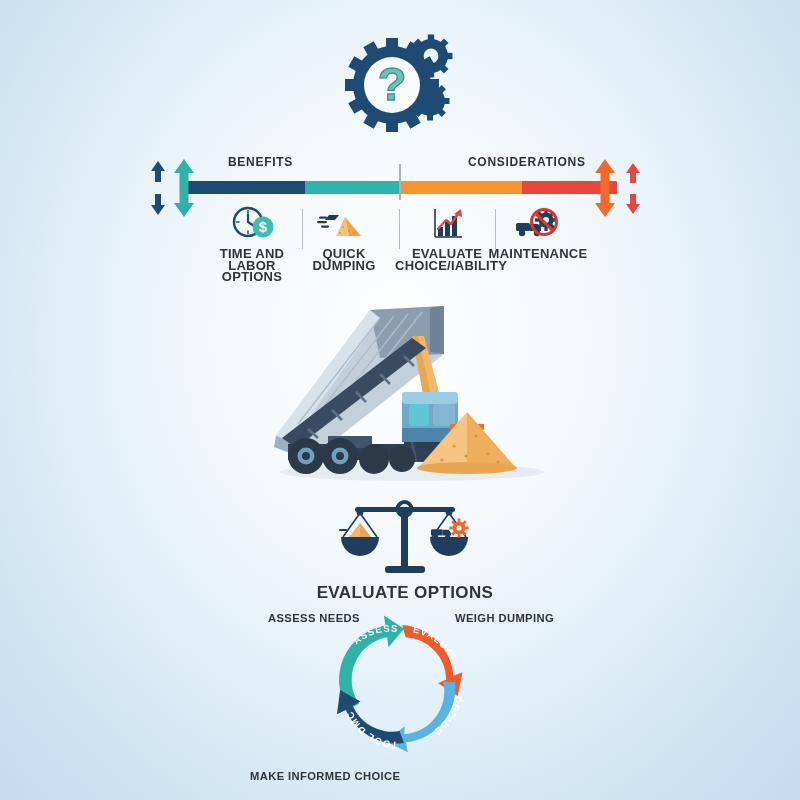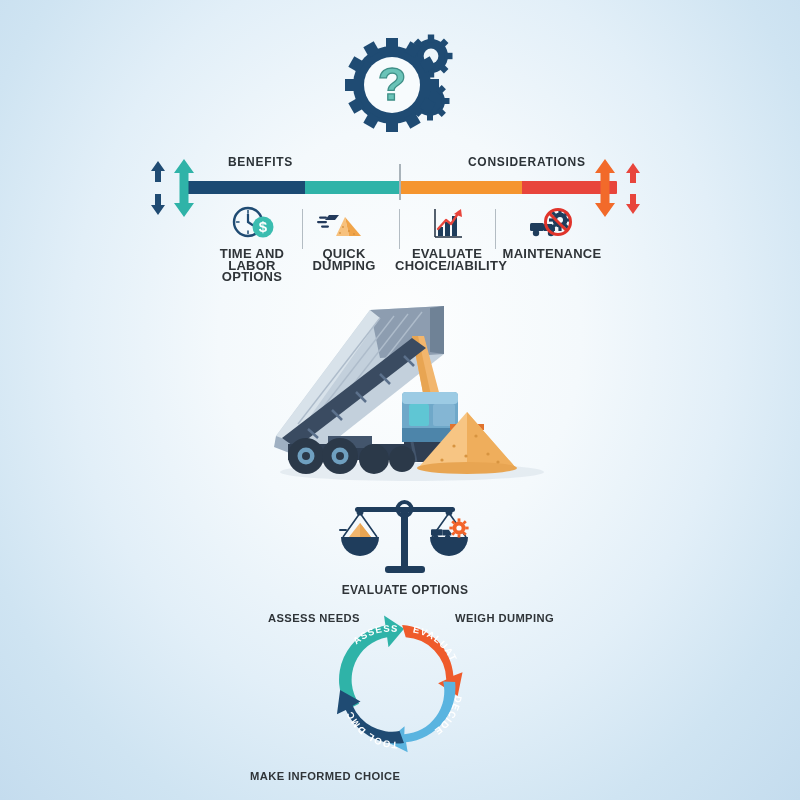--- a/index.html
+++ b/index.html
@@ -136,21 +136,21 @@
     top: 496px;
     width: 140px;
     height: 82px;
   }
   .scales-caption {
     position: absolute;
     left: 250px;
     top: 583px;
     width: 310px;
     text-align: center;
-    font-size: 12px;
+    font-size: 17px;
     font-weight: bold;
     letter-spacing: 0.4px;
     color: #2f3438;
   }
 
   
   .cycle-wrap {
     position: absolute;
     left: 322px;
     top: 608px;
@@ -359,21 +359,21 @@
             <path d="M19 26 L27 17 L32 21 L40 9" fill="none" stroke="#e8453c" stroke-width="2.3" stroke-linecap="round" stroke-linejoin="round"></path>
             <path d="M42 6 L43 14 L35 11 Z" fill="#e8453c"></path>
           </svg>
         </div>
         <div class="flabel">
           <div>EVALUATE</div>
           <div>CHOICE/IABILITY</div>
         </div>
       </div>
 
-      <div class="feature" style="left:350px;">
+      <div class="feature" style="left:336px;">
         <div class="ficon">
           <svg viewBox="0 0 56 40" width="56" height="40">
             <g fill="#1f3d5c">
               <rect x="6" y="20" width="14" height="8" rx="1.5"></rect>
               <path d="M20 21 L28 21 L31 25 L31 28 L20 28 Z"></path>
               <circle cx="12" cy="30" r="3.2"></circle>
               <circle cx="27" cy="30" r="3.2"></circle>
             </g>
             <g transform="translate(36,17)">
               <g fill="#1f3d5c">

